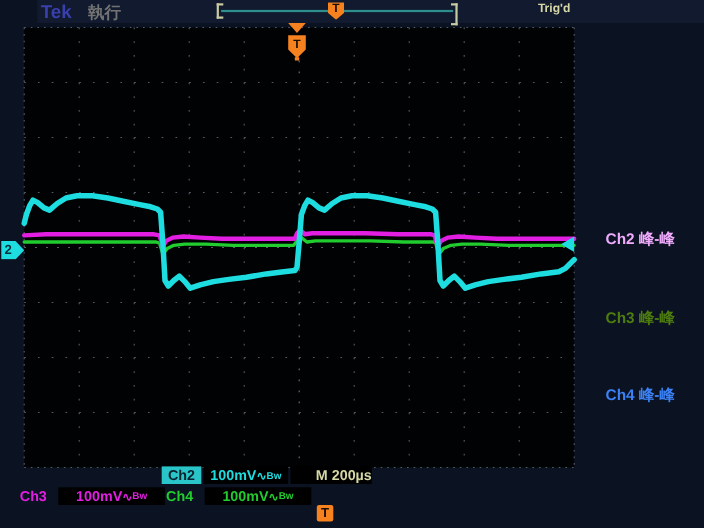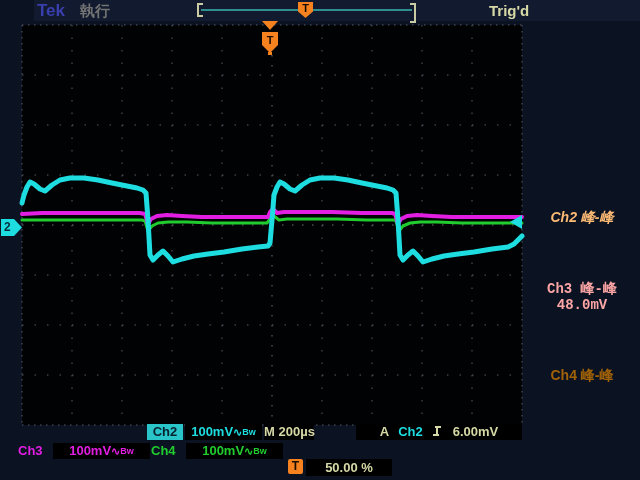--- a/index.html
+++ b/index.html
@@ -2,21 +2,21 @@
 <html><head>
 <meta charset="utf-8">
 <style>
   html,body{margin:0;padding:0;background:#0b1222;}
   .stage{position:relative;width:640px;height:480px;background:#0b1222;
          font-family:"Liberation Sans",sans-serif;overflow:hidden;}
   
   .topbar{position:absolute;left:0;top:0;width:640px;height:21px;background:#111a2e;margin-left:34px;}
   .tek-logo{position:absolute;left:3px;top:1px;font-size:17px;font-weight:bold;color:#3a3fae;}
   .run-status{position:absolute;left:46px;top:2px;font-size:15px;font-weight:bold;color:#737373;}
-  .trigd{position:absolute;left:455px;top:2px;font-size:15px;font-weight:bold;color:#d6d8a6;}
+  .trigd{position:absolute;left:455px;top:2px;font-size:11px;font-weight:bold;color:#d6d8a6;}
   .recordbar{position:absolute;left:163px;top:3px;width:219px;height:14px;}
   .bracket{position:absolute;top:0;width:4px;height:10px;border:2px solid #c9cba2;}
   .bracket.l{left:0;border-right:none;}
   .bracket.r{right:0;border-left:none;}
   .recline{position:absolute;left:4px;right:4px;top:6px;height:2px;background:#2f8f8f;}
   .rec-t{position:absolute;left:101px;top:-1px;width:15px;height:16px;background:#f5821f;
          clip-path:polygon(0 0,100% 0,100% 60%,50% 100%,0 60%);
          color:#1a0d00;font-size:11px;font-weight:bold;text-align:center;line-height:13px;}
   
   .screen{position:absolute;left:22px;top:25px;width:500px;height:400px;background:#010204;}
@@ -28,32 +28,32 @@
   .wf-ch3{stroke:#e31ee3;stroke-width:4;fill:none;stroke-linejoin:round;stroke-linecap:round;}
   .wf-ch4{stroke:#21cc2e;stroke-width:3;fill:none;stroke-linejoin:round;stroke-linecap:round;}
   .trig-flag{fill:#f5821f;}
   .trig-flag-text{fill:#1a0d00;font-size:11px;font-weight:bold;font-family:"Liberation Sans",sans-serif;}
   .ch2-marker{position:absolute;left:1px;top:219px;width:21px;height:17px;background:#1edde0;
         clip-path:polygon(0 0,62% 0,100% 50%,62% 100%,0 100%);
         color:#05303c;font-size:12px;font-weight:bold;line-height:17px;padding-left:3px;box-sizing:border-box;}
   
   .meas{position:absolute;left:526px;width:112px;text-align:center;font-weight:bold;
         font-size:14px;line-height:16px;}
-  .meas.m-ch2{top:209px;color:#fdba74;font-style:italic;}
-  .meas.m-ch3{top:281px;color:#fca5a5;font-family:Liberation Mono, monospace;}
-  .meas.m-ch4{top:367px;color:#a16207;}
+  .meas.m-ch2{top:209px;color:#f0abfc;}
+  .meas.m-ch3{top:281px;color:#4d7c0f;}
+  .meas.m-ch4{top:351px;color:#3b82f6;}
   
   .r{position:absolute;height:16px;font-weight:bold;font-size:13px;line-height:16px;white-space:nowrap;}
   .box{background:#000;}
   .cyan{color:#1edde0;}.mag{color:#e31ee3;}.grn{color:#21cc2e;}.beige{color:#d6d8a6;}
   .cpl{font-size:11px;}
   .bw{font-size:9px;vertical-align:1px;}
   .ch2name{left:147px;top:424px;width:36px;background:#29c5c9;color:#06222e;text-align:center;}
   .ch2scale{left:185px;top:424px;width:77px;text-align:center;}
-  .mbox{left:264px;top:424px;width:50px;text-align:right;}
+  .mbox{left:264px;top:424px;width:74px;text-align:right;}
   .trigbox{left:356px;top:424px;width:166px;text-align:center;}
   .trigbox .gap{display:inline-block;width:9px;}
   .ch3name{left:18px;top:443px;width:34px;}
   .ch3box{left:53px;top:443px;width:97px;text-align:center;}
   .ch4name{left:151px;top:443px;width:34px;}
   .ch4box{left:186px;top:443px;width:97px;text-align:center;}
   .ticon{left:288px;top:459px;width:15px;height:15px;background:#f5821f;color:#1a0d00;
          text-align:center;font-size:12px;line-height:15px;border-radius:2px;}
   .hpos{left:306px;top:459px;width:86px;height:17px;line-height:17px;text-align:center;}
   .slope{display:inline-block;vertical-align:-2px;}
@@ -115,34 +115,29 @@
     </svg>
   </div>
 
   <div class="ch2-marker">2</div>
 
   <div class="meas m-ch2">
     <div><span>Ch2</span> <span>峰-峰</span></div>
   </div>
   <div class="meas m-ch3">
     <div><span>Ch3</span> <span>峰-峰</span></div>
-    <div>48.0mV</div>
   </div>
   <div class="meas m-ch4">
     <div><span>Ch4</span> <span>峰-峰</span></div>
   </div>
 
   <div class="r ch2name">Ch2</div>
   <div class="r box ch2scale cyan"><span>100mV</span><span class="cpl">∿</span><span class="bw">Bw</span></div>
   <div class="r box mbox beige"><span>M</span> <span>200µs</span></div>
-  <div class="r box trigbox"><span class="beige">A</span><span class="gap"></span><span class="cyan">Ch2</span><span class="gap"></span><svg class="slope" width="12" height="14">
-        <path d="M1,11 h4 v-8 h4 M3,11 h4 M3,3 h4" stroke="#d6d8a6" stroke-width="2" fill="none"></path>
-      </svg><span class="gap"></span><span class="beige">6.00mV</span></div>
 
   <div class="r ch3name mag">Ch3</div>
   <div class="r box ch3box mag"><span>100mV</span><span class="cpl">∿</span><span class="bw">Bw</span></div>
   <div class="r ch4name grn">Ch4</div>
   <div class="r box ch4box grn"><span>100mV</span><span class="cpl">∿</span><span class="bw">Bw</span></div>
 
   <div class="r ticon">T</div>
-  <div class="r box hpos beige">50.00 %</div>
 
 </div>
 
 </body></html>

